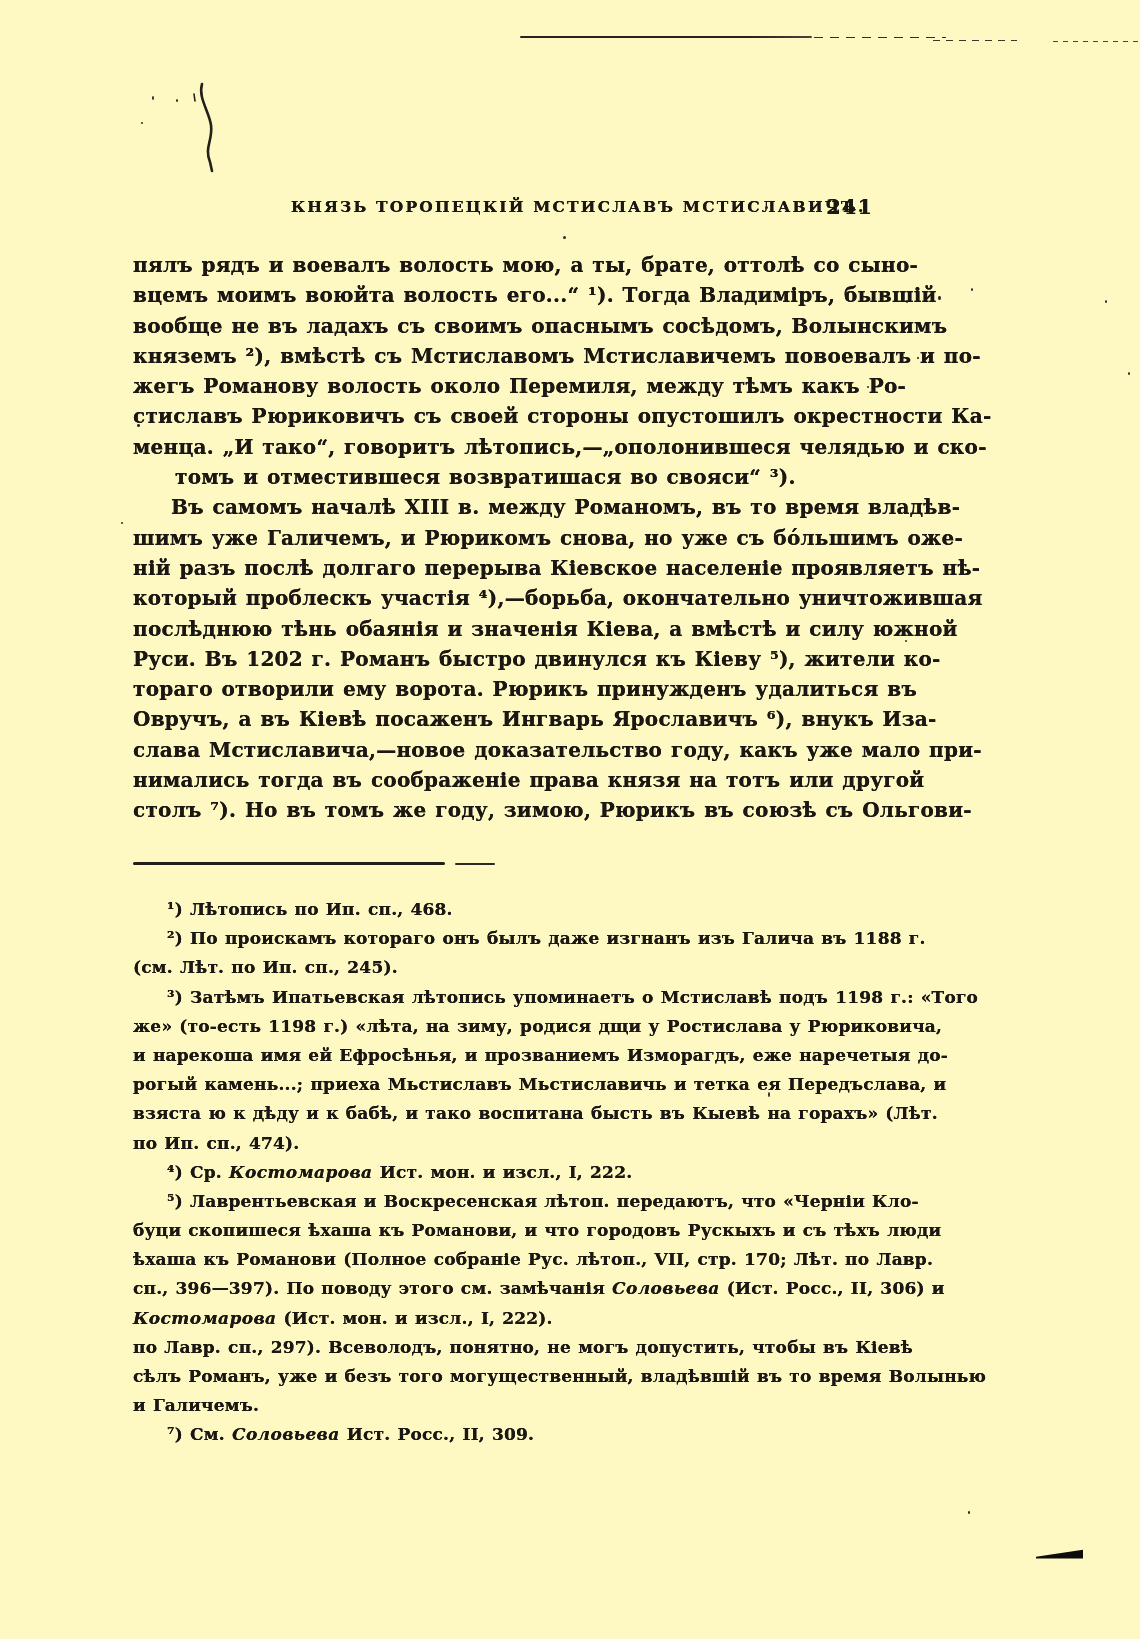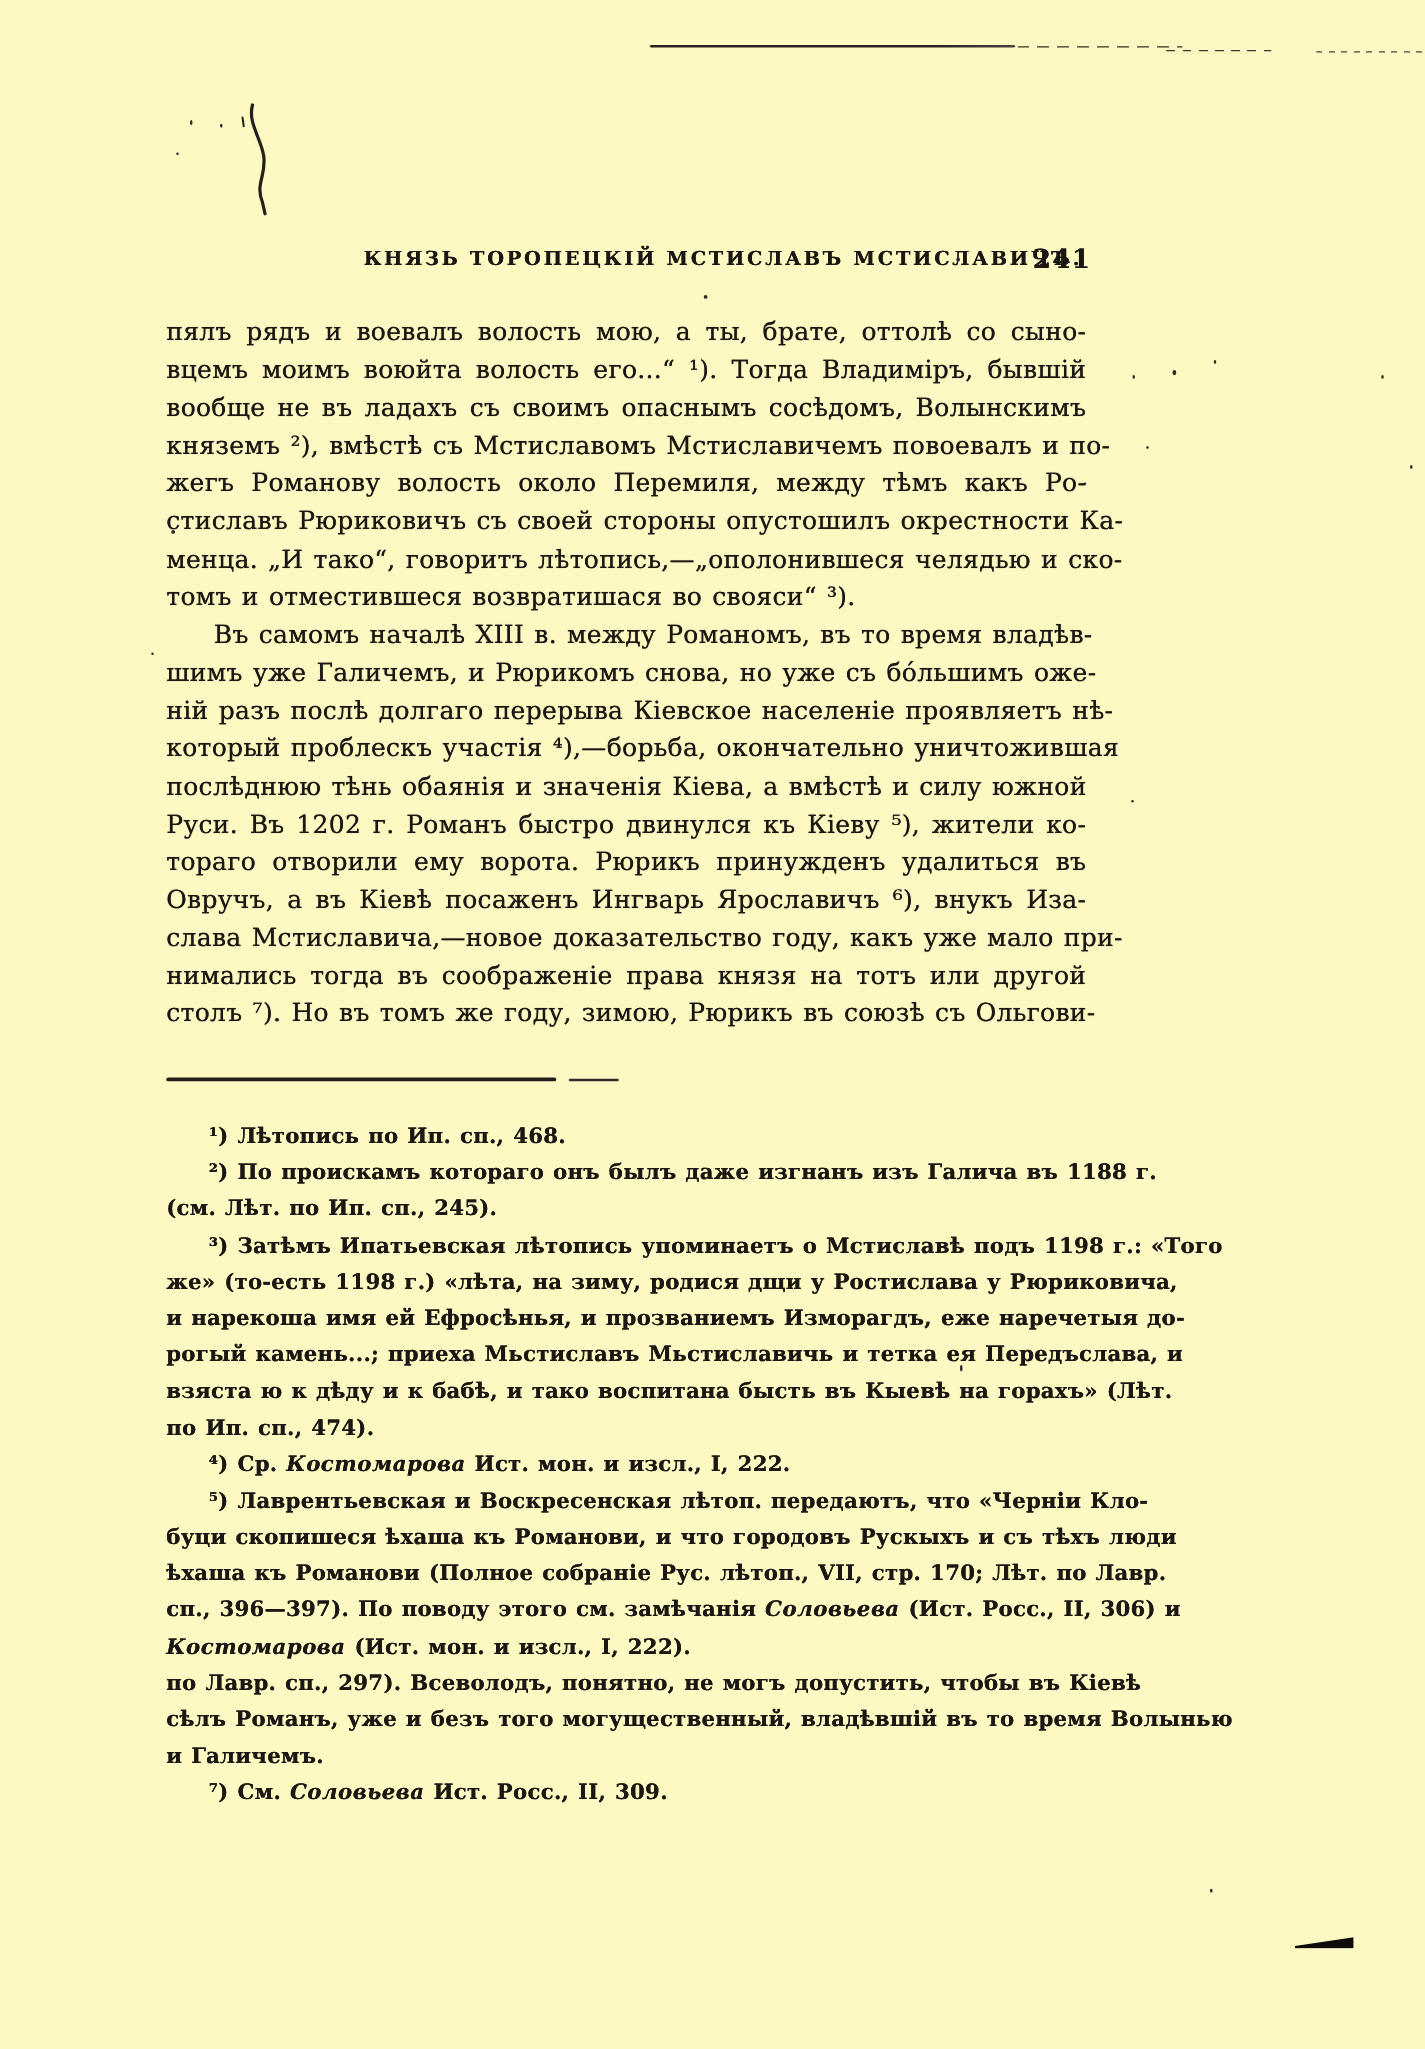--- a/index.html
+++ b/index.html
@@ -25,27 +25,27 @@
     position:absolute;right:-4px;top:0;
     font-size:21px;font-weight:700;letter-spacing:1px;
     text-shadow:0 0 .5px currentColor;
     margin-left:20px;
   }
   .header-dot{position:absolute;left:632px;top:12px;width:3px;height:3px;background:#2b2b2b;border-radius:50%;}
   
   .body-text{position:absolute;left:133px;top:250px;width:736px;}
   .line{
     height:30.3px;line-height:30.3px;
-    font-size:20px;font-weight:400;
+    font-size:20px;font-weight:700;
     letter-spacing:.25px;word-spacing:1.5px;
     white-space:nowrap;
     text-align:justify;text-align-last:justify;
     text-shadow:0 0 .55px currentColor;
   }
-  .line.end{text-align-last:left;}
+  .line.end{text-align-last:left;margin-left:42px;}
   .line.indent{text-indent:38px;}
   
   .fn-sep{position:absolute;left:133px;top:862px;width:500px;height:4px;}
   .sep-main{position:absolute;left:0;top:0;width:312px;height:3px;background:#231f1b;border-radius:2px;}
   .sep-dash{position:absolute;left:322px;top:1px;width:40px;height:2.4px;background:#2e2a26;border-radius:2px;}
   
   .footnotes{position:absolute;left:133px;top:895px;width:737px;}
   .fn-line{
     height:29.2px;line-height:29.2px;
     font-size:17px;font-weight:700;

